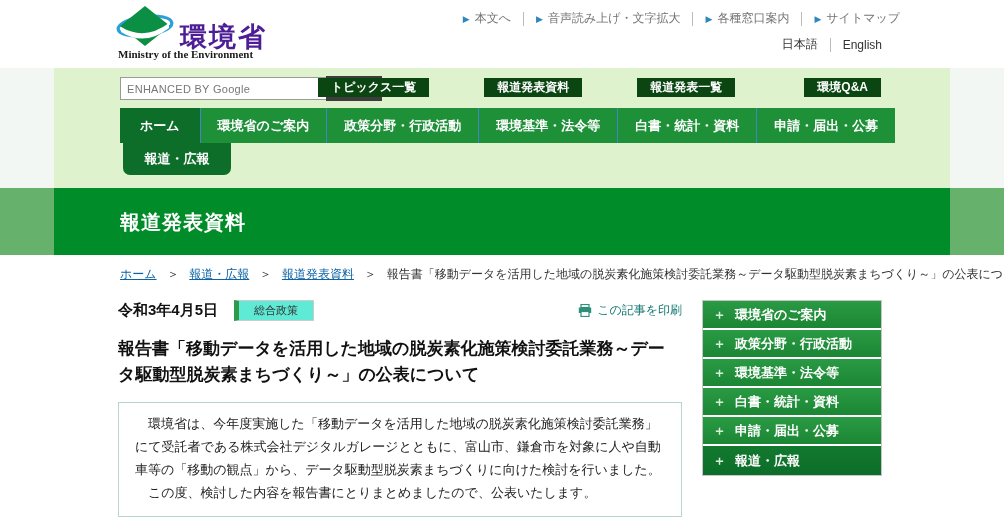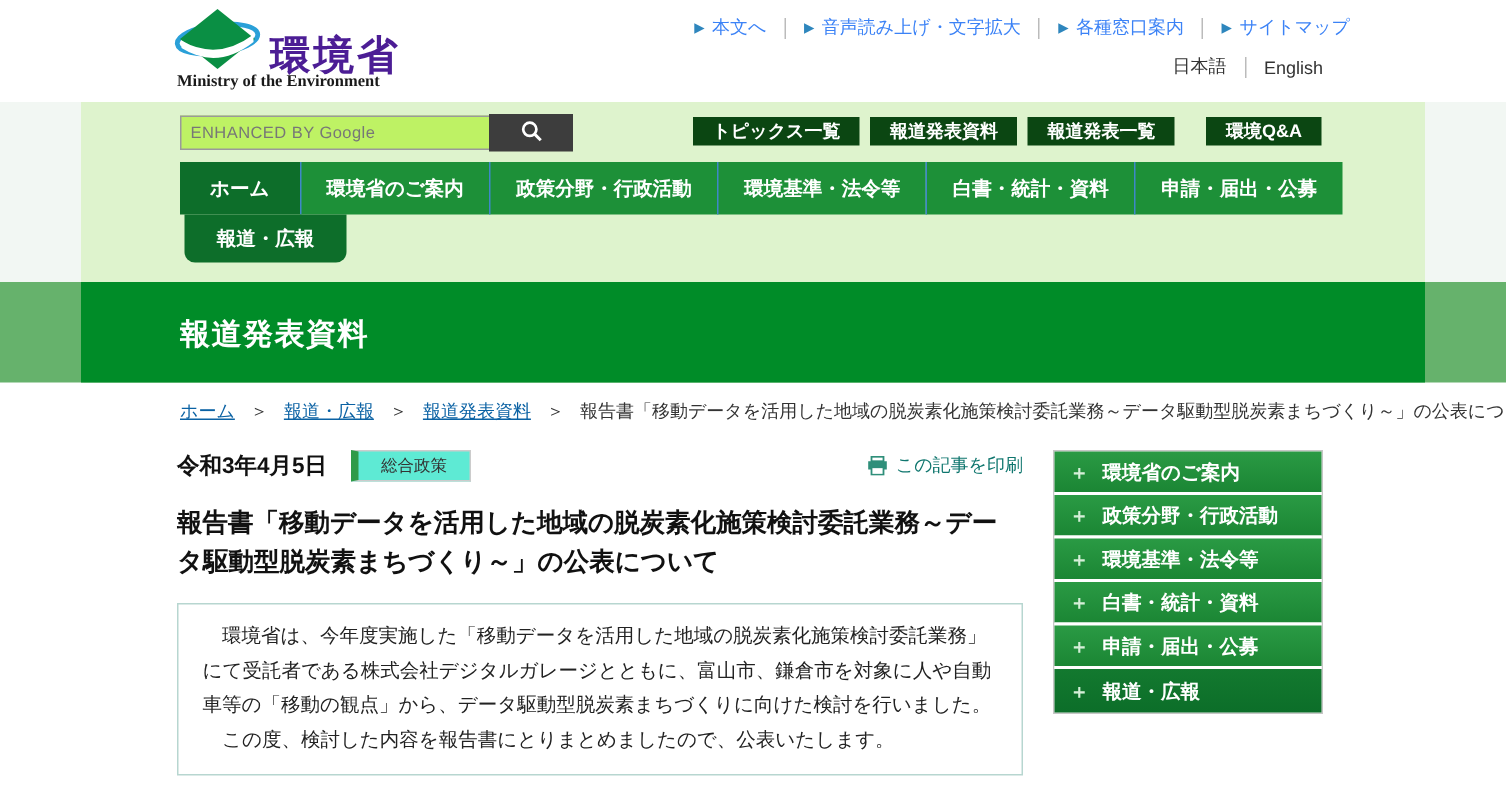--- a/index.html
+++ b/index.html
@@ -12,40 +12,40 @@
   
   .site-header { height:68px; background:#fff; position:relative; }
   .logo { position:absolute; left:116px; top:5px; display:flex; align-items:flex-start; cursor:pointer; }
   .logo-mark { display:block; margin-right:6px; }
   .logo-title { font-size:27px; font-weight:bold; color:#4c1d95; letter-spacing:2px; margin-top:14px; }
   .logo-subtitle { position:absolute; left:2px; top:43px; font-size:11px; font-weight:bold;
     font-family:"Liberation Serif","DejaVu Serif",serif; color:#1a1a1a; white-space:nowrap; }
   .header-right { position:absolute; right:104px; top:10px; text-align:right; }
   .utility-links { list-style:none; display:flex; align-items:center; font-size:12px; }
   .utility-links li { display:flex; align-items:center; }
-  .utility-links a { color:#3b82f6; text-decoration:none; cursor:pointer; }
+  .utility-links a { color:#737373; text-decoration:none; cursor:pointer; }
   .tri { color:#2e86bd; font-size:9px; margin-right:5px; }
   .vdiv { width:1px; height:14px; background:#bbb; margin:0 12px; }
   .lang-links { margin-top:9px; margin-right:18px; font-size:12px; display:flex; justify-content:flex-end; align-items:center; }
   .lang-links a { color:#333; text-decoration:none; cursor:pointer; }
 
   
   .band1 { height:120px; background:#f2f7f3; }
   .band1-inner { margin:0 54px; height:100%; background:#def3cd; position:relative; }
   .band2 { height:67px; background:#66b26c; }
   .band2-inner { margin:0 54px; height:100%; background:#008c28; position:relative; }
   .banner-title { position:absolute; left:66px; top:21px; color:#fff; font-size:20px; font-weight:bold; letter-spacing:1px; }
 
   
   .search-input { position:absolute; left:66px; top:9px; width:235px; height:23px;
-    border:1px solid #9a9a9a; font-size:11px; padding:0 6px; color:#444; background:#bef264; }
+    border:1px solid #9a9a9a; font-size:11px; padding:0 6px; color:#444; background:#ffffff; }
   .search-input::placeholder { color:#777; letter-spacing:0.3px; }
   .search-btn { position:absolute; left:272px; top:8px; width:56px; height:25px;
     background:#3d3d3d; border:none; cursor:pointer; display:flex; align-items:center; justify-content:center; }
-  .quick-links { position:absolute; right:69px; top:10px; display:flex; align-items:center; }
+  .quick-links { position:absolute; right:69px; top:10px; display:flex; align-items:center;gap:48px; }
   .qbtn { display:inline-block; background:#0b4612; color:#fff; font-size:12px; font-weight:bold;
     line-height:19px; padding:0 13px; margin-left:7px; text-decoration:none; cursor:pointer; white-space:nowrap; }
   .qbtn.qa { margin-left:21px; }
 
   
   .main-nav { position:absolute; left:66px; top:40px; display:flex; height:35px; }
   .nav-item { display:block; line-height:35px; padding:0 17px; background:#1d9038; color:#fff;
     font-size:13px; font-weight:bold; text-decoration:none; cursor:pointer; white-space:nowrap;
     border-left:1px solid #3f87c9; }
   .nav-item:first-child { border-left:none; background:#0d6e2a; padding:0 20px; }

